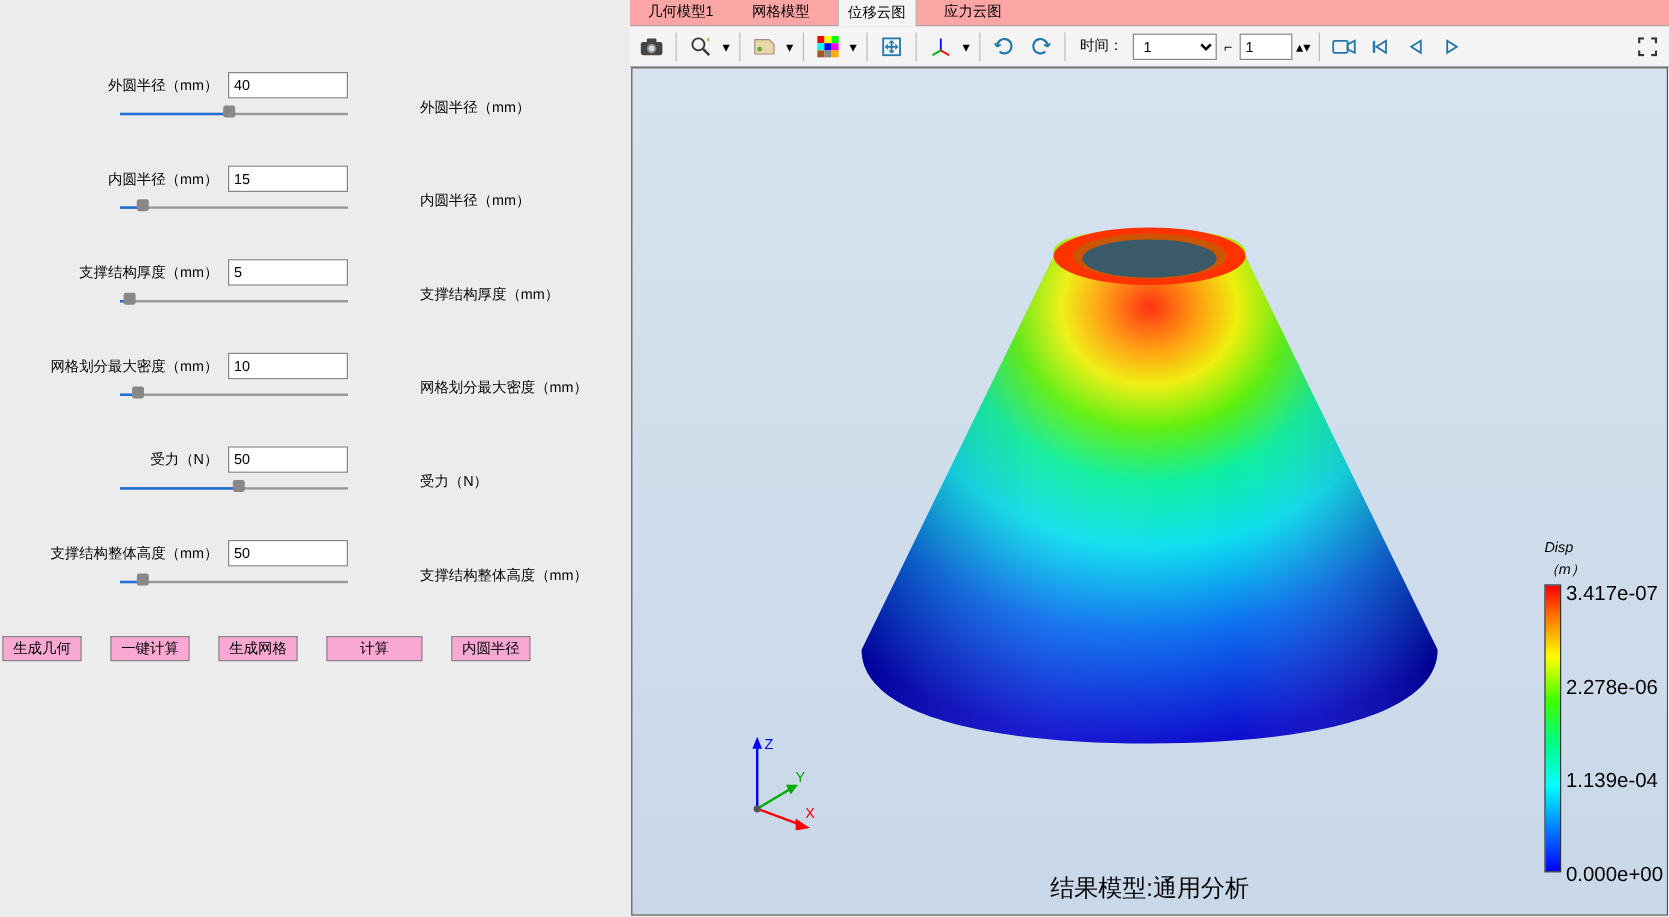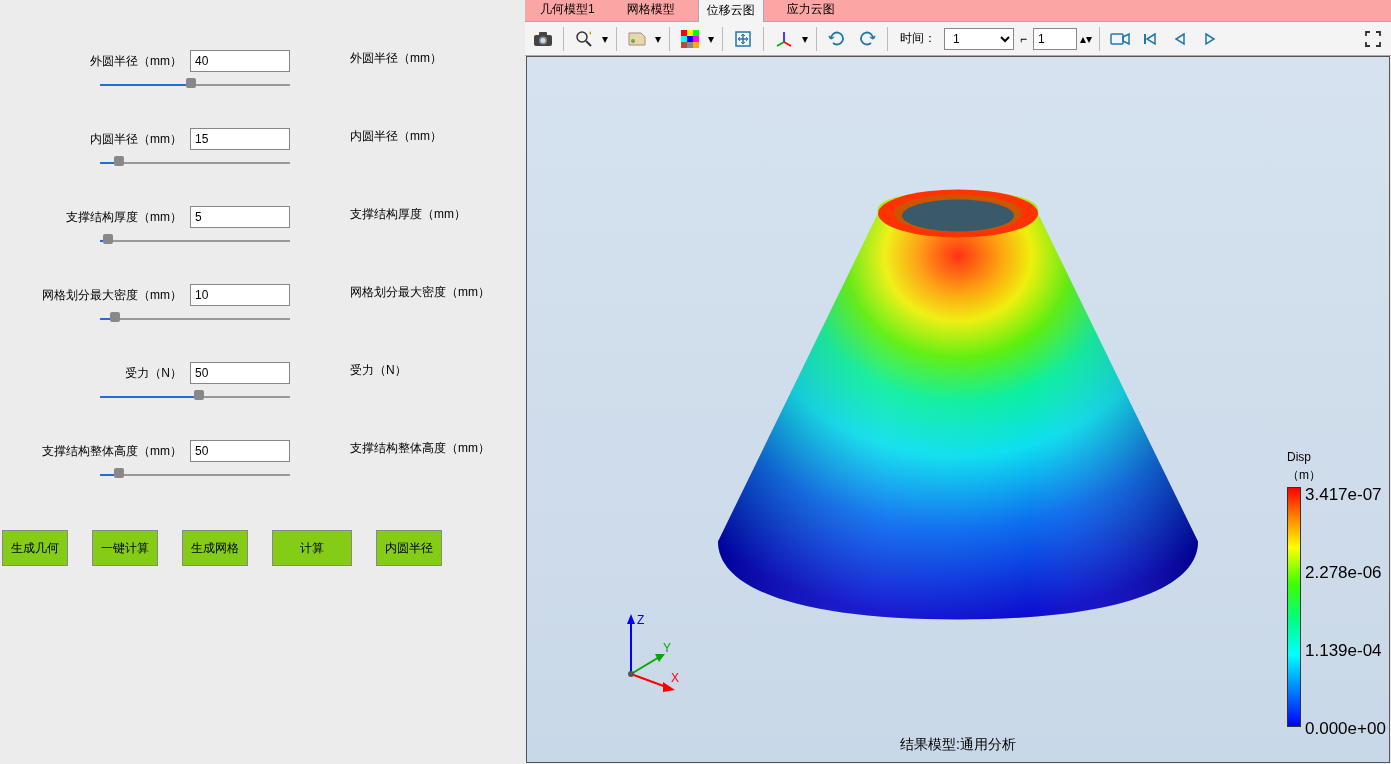--- a/index.html
+++ b/index.html
@@ -1,47 +1,47 @@
 <!DOCTYPE html>
 <html><head>
 <meta charset="utf-8">
 <style>
 * { box-sizing: border-box; margin: 0; padding: 0; font-family: "Microsoft YaHei", sans-serif; font-size: 12px; }
 body { background: #ececec; width: 1391px; height: 764px; overflow: hidden; display: flex; }
 .left-panel { width: 525px; height: 764px; background: #ececec; padding: 0; position: relative; }
 .param-area { padding: 50px 0 0 0; }
-.param-row { display: flex; align-items: flex-start; margin-bottom: 30px; height: 48px; }
+.param-row { display: flex; align-items: flex-end; margin-bottom: 30px; height: 48px; }
 .param-left { width: 300px; display: flex; flex-direction: column; align-items: flex-end; padding-right: 10px; }
 .param-input-row { display: flex; align-items: center; }
 .param-label { margin-right: 8px; white-space: nowrap; }
 .param-input { width: 100px; height: 22px; border: 1px solid #888; padding: 2px 4px; background: #fff; }
 .slider { width: 190px; height: 6px; margin-top: 10px; position: relative; }
 .slider-track { position: absolute; top: 2px; left: 0; right: 0; height: 2px; background: #999; }
 .slider-fill { position: absolute; top: 2px; left: 0; height: 2px; background: #1e6fd9; }
 .slider-thumb { position: absolute; top: -4px; width: 10px; height: 10px; background: #888; border-radius: 2px; transform: translateX(-5px); }
 .param-right { flex: 1; padding-left: 50px; white-space: nowrap; }
 .button-row { display: flex; gap: 24px; padding: 12px 0 0 2px; align-items: center; }
-.btn { min-width: 64px; height: 36px; background: #84cc16; border: 1px solid #888; cursor: pointer; padding: 0 8px; }
+.btn { min-width: 64px; height: 21px; background: #f9a8d4; border: 1px solid #888; cursor: pointer; padding: 0 8px; }
 .right-panel { flex: 1; height: 764px; background: #ececec; display: flex; flex-direction: column; }
 .tabs { height: 22px; display: flex; background: #fca5a5; border-bottom: 1px solid #aaa; gap: 14px; padding-left: 6px; align-items: flex-end; }
 .tab { padding: 3px 8px; cursor: pointer; border: 1px solid transparent; border-bottom: none; }
 .tab.active { background: #f4f4f4; border-color: #aaa; border-radius: 3px 3px 0 0; position: relative; top: 1px; }
 .toolbar { height: 34px; background: #f4f4f4; border-bottom: 1px solid #aaa; display: flex; align-items: center; padding: 0 4px; gap: 2px; }
 .tb-btn { width: 28px; height: 28px; display: flex; align-items: center; justify-content: center; border: 1px solid transparent; cursor: pointer; }
 .tb-sep { width: 1px; height: 24px; background: #bbb; margin: 0 4px; }
 .tb-drop { width: 10px; display:flex; align-items:center; justify-content:center; cursor:pointer; }
 .tb-select { height: 22px; border: 1px solid #888; background: #fff; padding: 0 4px; }
 .viewport { flex: 1; background: linear-gradient(#d6e2ef, #c9d8e8); position: relative; border: 1px solid #555; margin: 0 1px 1px 1px; }
 .cone-svg { position: absolute; left: 50%; top: 50%; transform: translate(-50%, -55%); }
 .triad { position: absolute; left: 86px; bottom: 70px; }
 .legend { position: absolute; right: 12px; top: 390px; width: 90px; }
-.legend-title { font-family: "Times New Roman", serif; font-size: 16px; line-height: 1.1; margin-bottom: 6px; }
+.legend-title { font-family: "Times New Roman", serif; font-size: 16px; line-height: 1.1; margin-bottom: 6px; font-style: italic; }
 .legend-bar { position: absolute; left: 0; top: 40px; width: 14px; height: 240px; background: linear-gradient(to bottom, #ff0000 0%, #ff8000 12%, #ffff00 25%, #40ff00 40%, #00ff80 55%, #00ffff 70%, #0080ff 85%, #0000ff 100%); border: 1px solid #333; }
 .legend-tick { position: absolute; left: 18px; font-size: 17px; white-space: nowrap; }
-.result-title { position: absolute; left: 50%; bottom: 8px; transform: translateX(-50%); font-size: 14px; }
+.result-title { position: absolute; left: 50%; bottom: 8px; transform: translateX(-50%); font-size: 20px; }
 .time-label { padding: 0 6px; }
 </style>
 </head>
 <body>
 
 <div class="left-panel">
   <div class="param-area" id="param-area">
       <div class="param-row">
         <div class="param-left">
           <div class="param-input-row">

